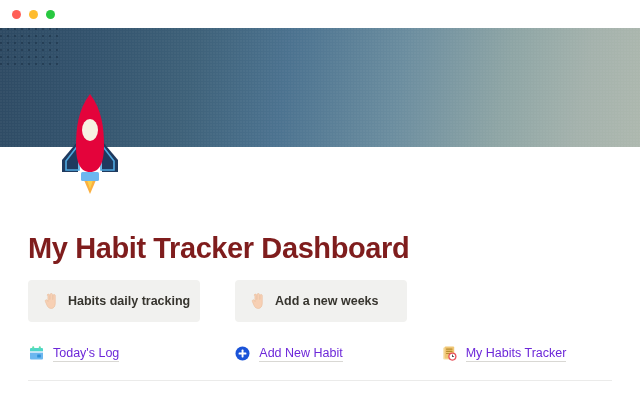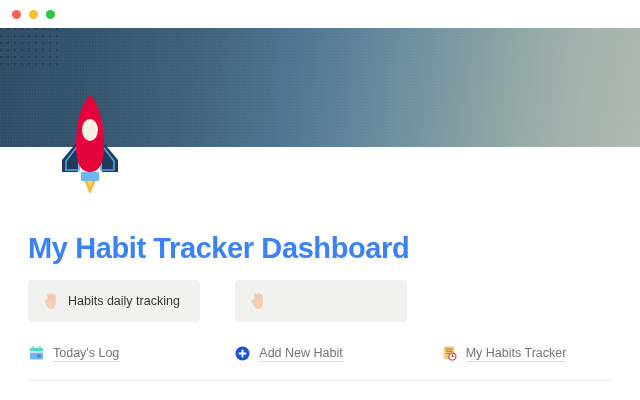--- a/index.html
+++ b/index.html
@@ -99,21 +99,21 @@
     top: 147px;
     width: 640px;
   }
 
   .page-title {
     position: absolute;
     left: 28px;
     top: 68px;
     font-size: 29px;
     font-weight: bold;
-    color: #3b82f6;
+    color: #7f1d1d;
     letter-spacing: -0.4px;
     white-space: nowrap;
     line-height: 1;
   }
 
   
   .card-row {
     position: absolute;
     left: 28px;
     top: 133px;
@@ -136,20 +136,21 @@
     width: 17px;
     height: 17px;
     margin-right: 9px;
     flex: 0 0 auto;
     display: block;
   }
   .card-label {
     font-size: 12.5px;
     color: #37352f;
     white-space: nowrap;
+    font-weight: bold;
   }
 
   
   .link-row {
     position: absolute;
     left: 28px;
     top: 198px;
     width: 584px;
     display: flex;
     gap: 35px;
@@ -162,21 +163,21 @@
   }
   .link-icon {
     width: 17px;
     height: 17px;
     margin-right: 8px;
     flex: 0 0 auto;
     display: block;
   }
   .link-label {
     font-size: 12.5px;
-    color: #737373;
+    color: #6d28d9;
     white-space: nowrap;
     border-bottom: 1px solid #d9d8d4;
     padding-bottom: 1px;
   }
 
   
   .divider {
     position: absolute;
     left: 28px;
     top: 233px;
@@ -235,20 +236,21 @@
         </span>
         <span class="card-label">Habits daily tracking</span>
       </div>
 
       <div class="card">
         <span class="card-icon">
           <svg viewBox="0 0 17 17" width="17" height="17" xmlns="http://www.w3.org/2000/svg">
             <path d="M5.2 2.3c0-.7.6-1.2 1.2-1.2s1.2.5 1.2 1.2v4.1h.5V1.7c0-.7.5-1.2 1.2-1.2s1.2.5 1.2 1.2v4.7h.5V2.6c0-.7.5-1.2 1.1-1.2s1.2.5 1.2 1.2v7.6c0 3.1-1.6 5.3-4 5.3-2.4 0-3.6-1.5-4.4-3.3L3.3 8.4c-.3-.7.1-1.4.8-1.6.6-.2 1.2.1 1.4.7l.4 1V2.3z" fill="#f7d0b4" stroke="#e6b894" stroke-width=".5"></path>
           </svg>
         </span>
+        <span class="card-label">Add a new weeks</span>
       </div>
 
 
     </div>
 
     <div class="link-row">
 
       <div class="link-item">
         <span class="link-icon">
           <svg viewBox="0 0 17 17" width="17" height="17" xmlns="http://www.w3.org/2000/svg">

